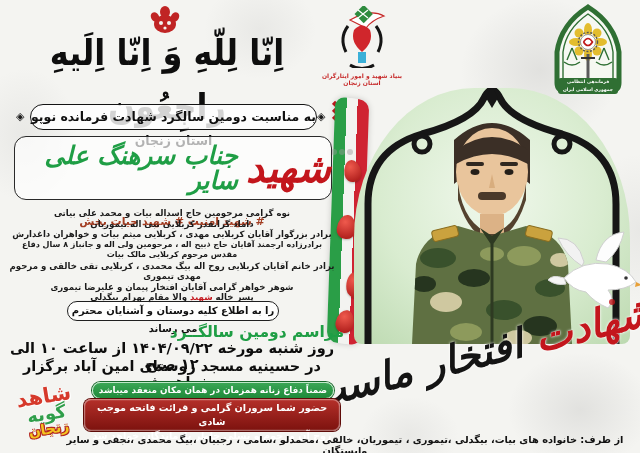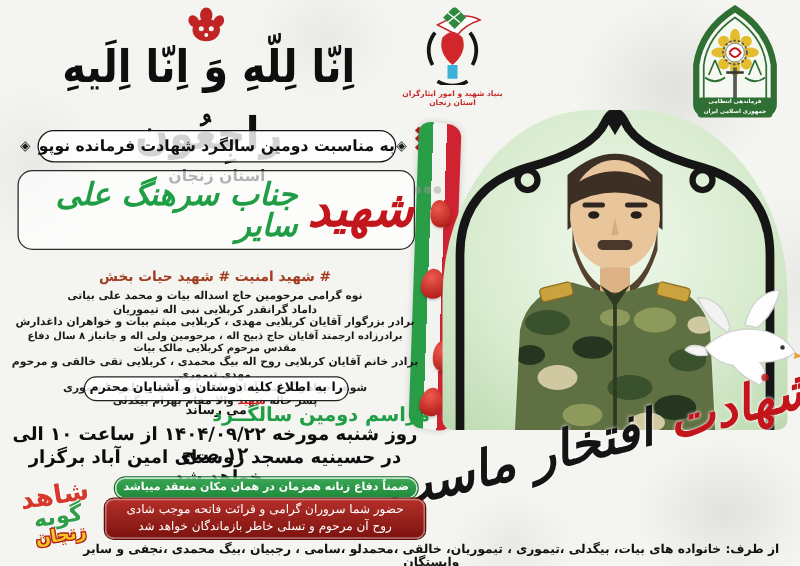--- a/index.html
+++ b/index.html
@@ -28,21 +28,21 @@
   .rel{font-size:8.6px;line-height:10.5px;color:#1b1b1b;font-weight:600;}
   .rel b.red{color:#c3161c;font-weight:900;}
   .pillline{border:1.2px solid #202020;border-radius:12px;background:rgba(255,255,255,.85);
             font-size:10px;font-weight:bold;color:#111;line-height:18px;}
   .ghead{color:#1f9e45;font-size:15.5px;font-weight:900;}
   .bline{color:#0d0d0d;font-size:14.5px;font-weight:900;}
   .gpill{background:linear-gradient(180deg,#3aa655,#1f8a3a);border:1px solid #bfe7c9;
          border-radius:9px;color:#fff;font-size:8.8px;font-weight:bold;line-height:15px;
          box-shadow:0 0 0 1px #17672a;}
   .maroon{background:linear-gradient(180deg,#b5302a,#7c120e);border-radius:7px;color:#fff;
-          font-size:9.6px;font-weight:normal;line-height:14px;padding-top:2px;
+          font-size:9.6px;font-weight:bold;line-height:14px;padding-top:2px;
           box-shadow:inset 0 0 0 1.2px rgba(255,255,255,.38),0 0 0 1px #5e0b08;}
   .families{font-size:9.8px;font-weight:bold;color:#121212;}
   
   .slogan{transform:rotate(-14deg);font-style:italic;font-weight:900;font-size:40px;
           white-space:nowrap;direction:rtl;line-height:1;}
   .slg1{color:#c3161c;text-shadow:0 0 3px #fff,0 0 1px #fff;}
   .slg2{color:#141414;text-shadow:0 0 3px #fff;}
   
   .photo{background:radial-gradient(circle at 50% 42%,#f0f8ec 0%,#d9ecd0 55%,#bcd9b0 100%);
          border-radius:120px 120px 8px 8px/150px 150px 8px 8px;}
@@ -217,21 +217,21 @@
     <span class="slg1">شهادت</span><span class="slg2"> افتخار ماست</span>
   </div>
 
   <div class="abs titleframe" style="left:14px;top:136px;width:316px;height:62px;">
     <span class="shahid">شهید</span>
     <span class="tname">جناب سرهنگ علی سایر</span>
   </div>
 
   <div class="abs rtl ctr hashtags" style="left:14px;top:215px;width:316px;"># شهید امنیت # شهید حیات بخش</div>
 
-  <div class="abs rtl ctr" style="left:8px;top:232px;width:328px;">
+  <div class="abs rtl ctr" style="left:8px;top:208px;width:328px;">
     <div class="rel">نوه گرامی مرحومین حاج اسداله بیات و محمد علی بیاتی</div>
     <div class="rel">داماد گرانقدر کربلایی نبی اله تیموریان</div>
     <div class="rel">برادر بزرگوار آقایان کربلایی مهدی ، کربلایی میثم بیات و خواهران داغدارش</div>
     <div class="rel" style="font-size:8px;">برادرزاده ارجمند آقایان حاج ذبیح اله ، مرحومین ولی اله و جانباز ۸ سال دفاع مقدس مرحوم کربلایی مالک بیات</div>
     <div class="rel">برادر خانم آقایان کربلایی روح اله بیگ محمدی ، کربلایی تقی خالقی و مرحوم مهدی تیموری</div>
     <div class="rel">شوهر خواهر گرامی آقایان افتخار پیمان و علیرضا تیموری</div>
     <div class="rel" style="font-weight:900;">
       <span>پسر خاله </span><b class="red">شهید</b><span> والا مقام بهرام بیگدلی</span>
     </div>
   </div>

